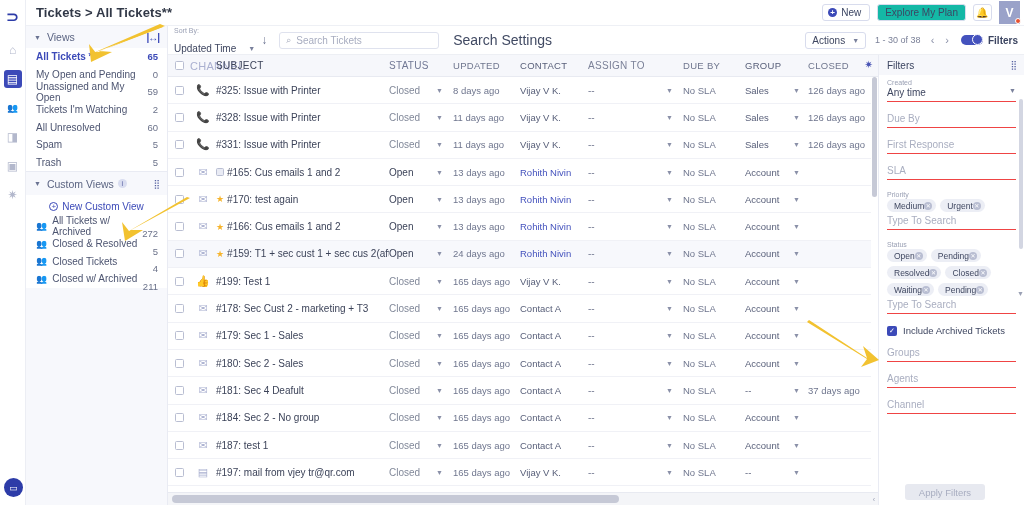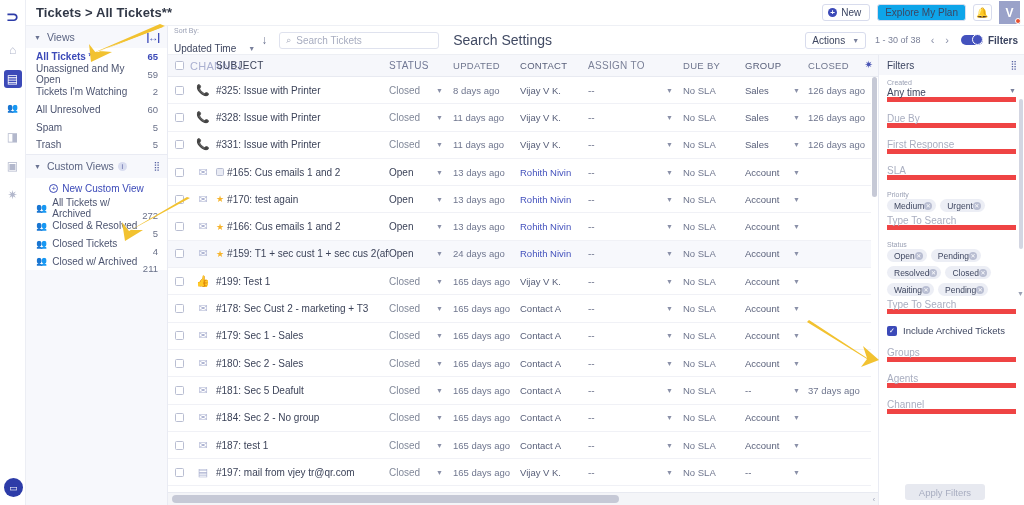--- a/index.html
+++ b/index.html
@@ -49,21 +49,21 @@
   .btn-new {
     background: #fff; border: 1px solid #d8dced; border-radius: 3px;
     height: 17px; padding: 0 8px 0 5px; display: flex; align-items: center; gap: 4px;
     font-size: 10px; color: #3b4col; color: #3c4663;
   }
   .plus-dot {
     width: 9px; height: 9px; border-radius: 50%; background: #3c4ab8; color: #fff;
     font-size: 8px; line-height: 9px; text-align: center; font-weight: bold;
   }
   .btn-plan {
-    background: #0ea5e9; border: 1px solid #d8dced; border-radius: 3px;
+    background: #14b8a6; border: 1px solid #d8dced; border-radius: 3px;
     height: 17px; padding: 0 7px; display: flex; align-items: center;
     font-size: 10px; color: #3c4663;
   }
   .btn-bell {
     background: #fff; border: 1px solid #d8dced; border-radius: 3px;
     width: 19px; height: 17px; display: flex; align-items: center; justify-content: center;
     font-size: 10px; color: #505a77;
   }
   .avatar {
     width: 21px; height: 23px; background: #9aa2c9; color: #fff;
@@ -201,21 +201,21 @@
   }
   .filters-head {
     height: 20px; background: #f6f7fb; display: flex; align-items: center;
     padding: 0 8px; font-size: 10px; color: #3b4460;
   }
   .filters-head .grip { margin-left: auto; color: #5560a0; font-size: 9px; letter-spacing: -1px; }
   .fbody { padding: 4px 8px 0 8px; position: relative; height: calc(100% - 20px); }
   .fgroup { margin-bottom: 11px; }
   .flabel { font-size: 7px; color: #9aa0b4; margin-bottom: 1px; }
   .fline {
-    border-bottom: 5px solid #ef4444; height: 15px; display: flex; 
+    border-bottom: 1px solid #ef4444; height: 15px; display: flex; 
     font-size: 10px; color: #3e4660; justify-content: space-between;
   }
   .fline.ph { color: #a9aec0; }
   .fline .cv { font-size: 7px; color: #7a819c; }
   .chips { display: flex; flex-wrap: wrap; gap: 4px; margin-bottom: 3px; }
   .chip {
     background: #eceef5; border-radius: 9px; height: 13px; padding: 0 4px 0 7px;
     display: flex; align-items: center; font-size: 8.5px; color: #3f4760;
   }
   .chip .x { width: 8px; height: 8px; border-radius: 50%; background: #b9bed2; color: #fff; font-size: 6px; line-height: 8px; text-align: center; }
@@ -272,20 +272,24 @@
       <span class="caret">▼</span>
       <span>Views</span>
       <span class="expand">|↔|</span>
     </div>
     <div class="vlist" id="views-list">
         <div class="vrow sel">
           <span>All Tickets **</span>
           <span class="cnt">65</span>
         </div>
         <div class="vrow">
+          <span>My Open and Pending</span>
+          <span class="cnt">0</span>
+        </div>
+        <div class="vrow">
           <span>Unassigned and My Open</span>
           <span class="cnt">59</span>
         </div>
         <div class="vrow">
           <span>Tickets I'm Watching</span>
           <span class="cnt">2</span>
         </div>
         <div class="vrow">
           <span>All Unresolved</span>
           <span class="cnt">60</span>
@@ -660,21 +664,21 @@
             <span class="cv-sm">▼</span>
           </div>
           <div class="c-closed"></div>
         </div>
         <div class="row">
           <div class="c-check">
             <span class="cbox"></span>
           </div>
           <div class="c-ch">✉</div>
           <div class="c-subj">
-            <span>#181: Sec 5 Deafult</span>
+            <span>#181: Sec 4 Deafult</span>
           </div>
           <div class="c-status">
             <span class="closed-txt">Closed</span>
             <span class="cv-sm">▼</span>
           </div>
           <div class="c-upd">165 days ago</div>
           <div class="c-contact ">Contact A</div>
           <div class="c-assign">
             <span>--</span>
             <span class="cv-sm">▼</span>

